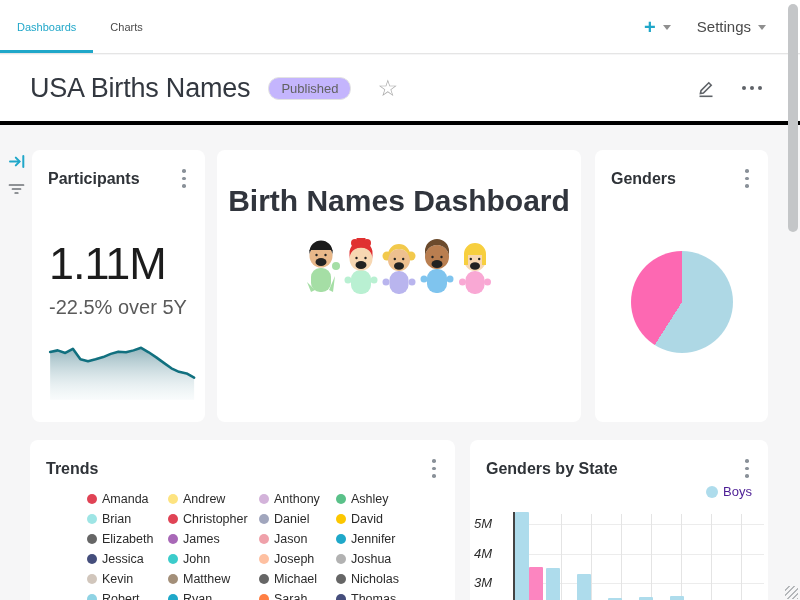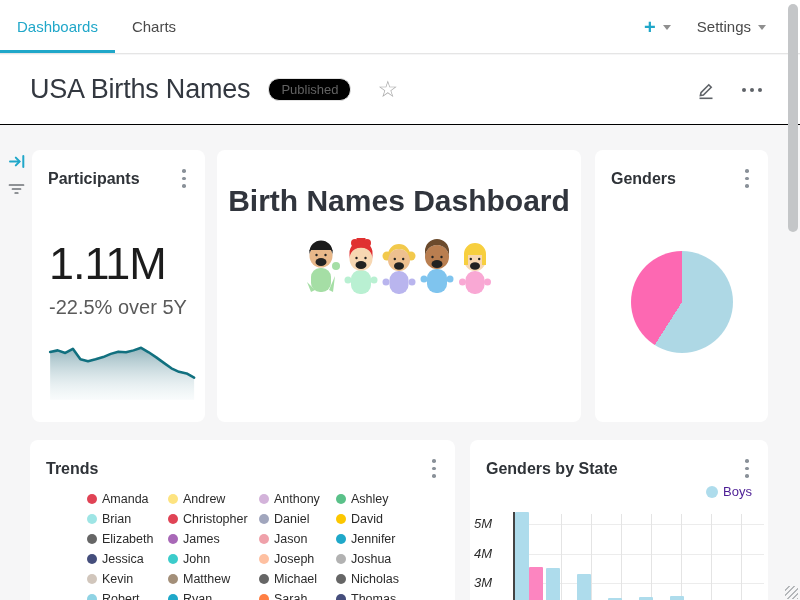--- a/index.html
+++ b/index.html
@@ -5,35 +5,35 @@
   * { margin:0; padding:0; box-sizing:border-box; }
   html,body { width:800px; height:600px; overflow:hidden; }
   body { font-family:"Liberation Sans", sans-serif; background:#f6f6f7; color:#333; position:relative; }
 
   
   .navbar { position:absolute; top:0; left:0; width:800px; height:54px; background:#fff;
             border-bottom:1px solid #e5e5e5; display:flex; align-items:stretch; z-index:5; }
   .brand { display:flex; align-items:center; gap:9px; padding:0 20px 0 14px; cursor:pointer; }
   .brand-name { font-size:21px; font-weight:700; color:#474747; letter-spacing:-0.3px; }
   .nav-items { display:flex; align-items:stretch; }
-  .nav-item { display:flex; align-items:center; padding:0 17px; font-size:15px; color:#4a4a4a;
+  .nav-item { display:flex; align-items:center; padding:0 17px; font-size:11px; color:#4a4a4a;
               text-decoration:none; cursor:pointer; border-bottom:3px solid transparent; border-top:3px solid transparent; }
   .nav-item.active { color:#20a7c9; border-bottom-color:#20a7c9; }
   .caret { width:0; height:0; border-left:4px solid transparent; border-right:4px solid transparent;
            border-top:5px solid #8f8f8f; display:inline-block; margin-left:7px; margin-top:2px; }
   .nav-right { margin-left:auto; display:flex; align-items:center; gap:26px; padding-right:34px; }
   .plus-btn { display:flex; align-items:center; cursor:pointer; }
   .plus-glyph { color:#20a7c9; font-size:20px; font-weight:700; line-height:1; }
   .settings-btn { display:flex; align-items:center; font-size:15px; color:#4a4a4a; cursor:pointer; }
 
   
   .page-header { position:absolute; top:55px; left:0; width:800px; height:70px; background:#fff;
-                 border-bottom:1px solid #000000; display:flex; align-items:center; padding:0 24px 0 30px; z-index:4; }
+                 border-bottom:4px solid #000000; display:flex; align-items:center; padding:0 24px 0 30px; z-index:4; }
   .dash-title { font-size:27px; font-weight:500; color:#333840; letter-spacing:-0.2px; }
-  .badge { margin-left:18px; background:#000000; border:1px solid #e3e3e3; color:#626262;
+  .badge { margin-left:18px; background:#c4b5fd; border:1px solid #e3e3e3; color:#626262;
            font-size:13px; border-radius:11px; padding:3px 12px; cursor:pointer; }
   .fav-star { margin-left:26px; font-size:23px; color:#a9a9a9; cursor:pointer; line-height:1; }
   .header-actions { margin-left:auto; display:flex; align-items:center; gap:26px; padding-right:14px; }
   .icon-btn { cursor:pointer; display:flex; align-items:center; }
   .dots-h { display:flex; gap:4px; }
   .dots-h i { width:4px; height:4px; border-radius:50%; background:#5f6368; }
 
   
   .rail-icon { position:absolute; cursor:pointer; }
 

